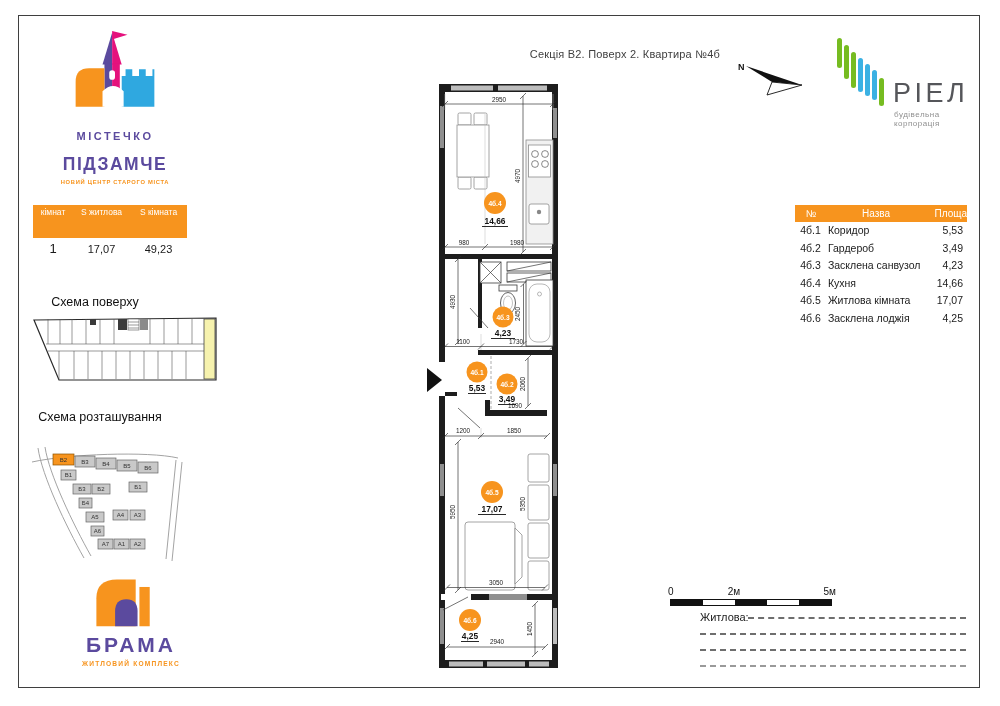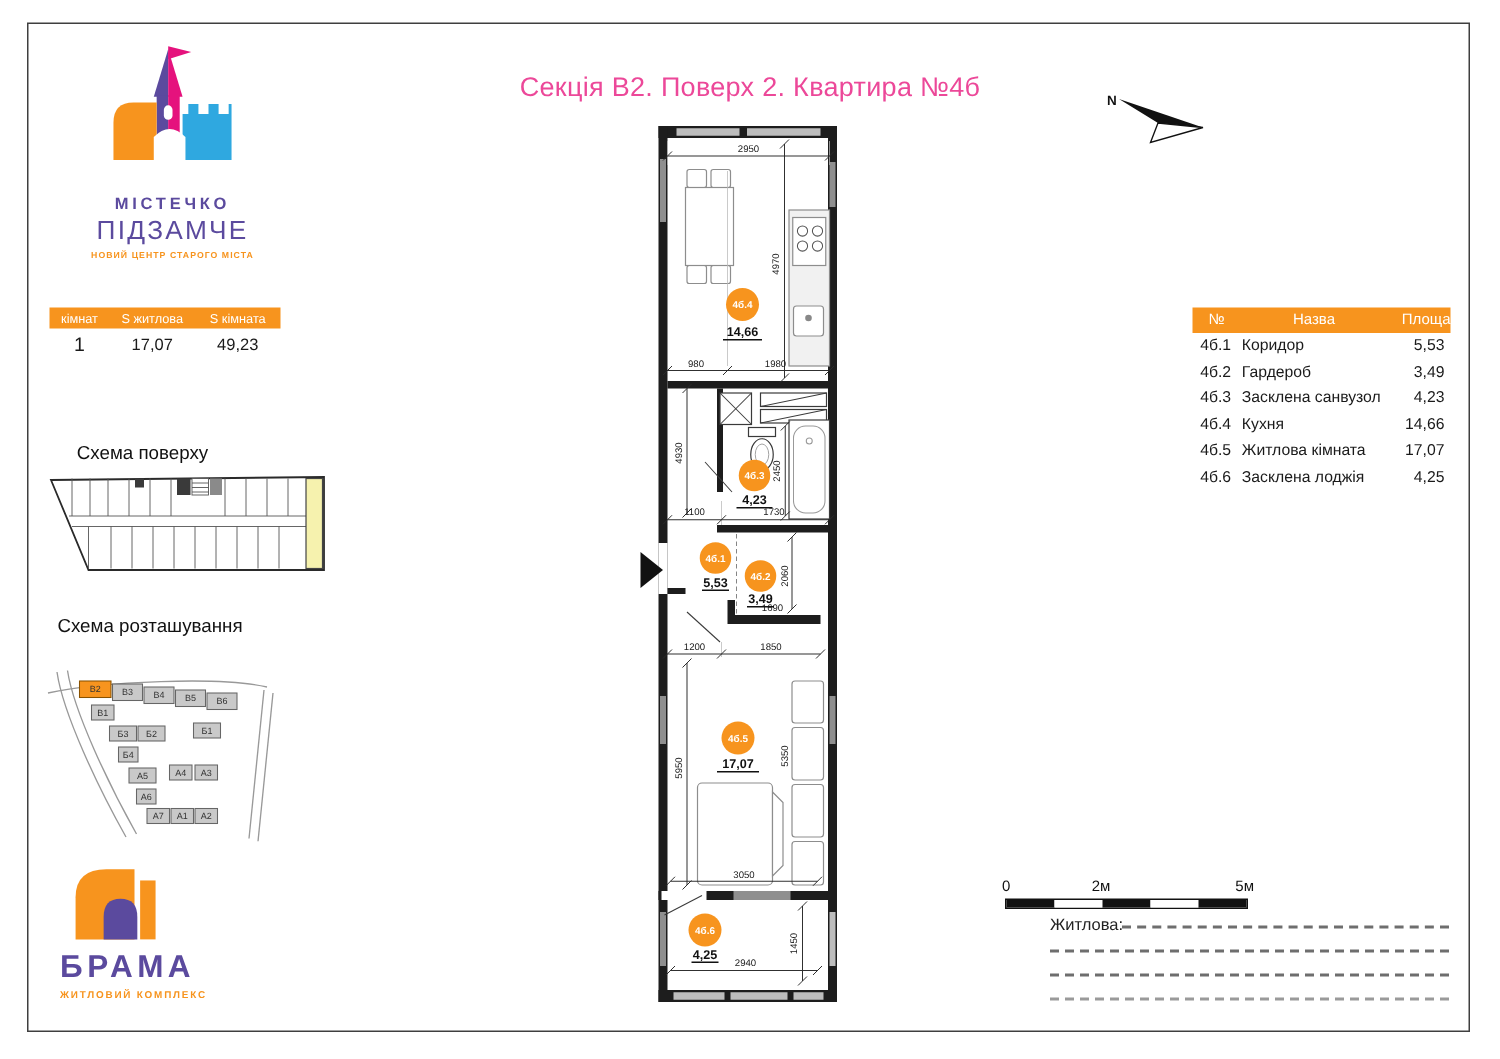--- a/index.html
+++ b/index.html
@@ -1,35 +1,35 @@
 <!DOCTYPE html>
 <html style="--accent-orange: #F7941E; --brand-purple: #5B4A9E; --brand-pink: #E5127D; --brand-blue: #2FA8E0; --riel-green: #76BC21; --riel-blue: #3BB1E3; --highlight-yellow: #F6F2AE;"><head>
 <meta charset="utf-8">
 <style>
   html,body{margin:0;padding:0;background:#fff;}
   .canvas{position:relative;width:1000px;height:706px;background:#fff;overflow:hidden;
           font-family:"Liberation Sans",sans-serif;color:#1a1a1a;}
   .frame{position:absolute;left:18px;top:15px;width:960px;height:671px;border:1px solid #3f3f3f;background:#fff;}
   .abs{position:absolute;}
-  .title{position:absolute;left:280px;top:48px;width:440px;text-align:center;
-         font-size:18px;letter-spacing:.2px;color:#ec4899;}
+  .title{position:absolute;left:280px;top:48px;width:440px;text-align:right;
+         font-size:11px;letter-spacing:.2px;color:#404040;}
   
   .logo-col{position:absolute;left:40px;top:28px;width:150px;display:flex;flex-direction:column;align-items:center;}
   .logo-line1{font-size:11px;font-weight:bold;letter-spacing:2.5px;color:var(--brand-purple,#5B4A9E);margin-top:6px;}
-  .logo-line2{font-size:17.5px;font-weight:normal;letter-spacing:1.5px;color:var(--brand-purple,#5B4A9E);margin-top:1px;}
+  .logo-line2{font-size:17.5px;font-weight:bold;letter-spacing:1.5px;color:var(--brand-purple,#5B4A9E);margin-top:12px;}
   .logo-line3{font-size:5.8px;letter-spacing:.7px;color:var(--accent-orange,#F7941E);margin-top:4px;font-weight:bold;}
   .stats{position:absolute;left:33px;top:205px;width:154px;font-size:8.5px;}
-  .stats .hrow{display:flex;background:var(--accent-orange,#F7941E);color:#fff;height:14px;line-height:15px;text-align:center;}
+  .stats .hrow{display:flex;background:var(--accent-orange,#F7941E);color:#fff;height:33px;line-height:15px;text-align:center;}
   .stats .hrow div:nth-child(1){width:40px;} .stats .hrow div:nth-child(2){width:57px;} .stats .hrow div:nth-child(3){width:57px;}
   .stats .vrow{display:flex;height:22px;line-height:22px;text-align:center;color:#1a1a1a;}
   .stats .vrow div{font-size:11px;}
   .stats .vrow div:nth-child(1){width:40px;font-size:13px;}
   .stats .vrow div:nth-child(2){width:57px;} .stats .vrow div:nth-child(3){width:57px;text-align:center;}
   .scheme-title{position:absolute;font-size:12.5px;color:#111;text-align:center;}
-  .brama-col{position:absolute;left:40px;top:572px;width:150px;display:flex;flex-direction:column;}
+  .brama-col{position:absolute;left:56px;top:572px;width:150px;display:flex;flex-direction:column;align-items:center;}
   .brama-name{font-size:21px;font-weight:bold;letter-spacing:3px;color:var(--brand-purple,#5B4A9E);margin-top:3px;}
   .brama-tag{font-size:6.6px;letter-spacing:1.2px;color:var(--accent-orange,#F7941E);margin-top:3px;font-weight:bold;}
   
   .riel{position:absolute;left:835px;top:36px;width:140px;height:84px;}
   .riel-name{position:absolute;left:58px;top:42px;font-size:27px;letter-spacing:3.5px;color:#55565a;}
   .riel-tag{position:absolute;left:59px;top:74px;font-size:8px;letter-spacing:.5px;color:#909090;}
   .rtable{position:absolute;left:795px;top:205px;width:172px;font-size:10.5px;}
   .rtable .hrow{display:flex;background:var(--accent-orange,#F7941E);color:#fff;height:17px;line-height:17px;font-size:10px;}
   .rtable .hrow div:nth-child(1){width:32px;text-align:center;}
   .rtable .hrow div:nth-child(2){width:98px;text-align:center;}
@@ -387,20 +387,33 @@
       <line class="ul" x1="36" y1="557.5" x2="54" y2="557.5"></line>
     </g>
   </svg>
 
   <svg class="abs" style="left:730px;top:52px;" width="80" height="48" viewBox="0 0 80 48">
     <text x="8" y="18" font-size="9" font-weight="bold" fill="#111">N</text>
     <polygon points="16,14 72,33 42,30" fill="#111"></polygon>
     <polygon points="72,33 42,30 37,43" fill="#fff" stroke="#111" stroke-width="0.9"></polygon>
   </svg>
 
+  <div class="riel">
+    <svg width="54" height="84" viewBox="0 0 54 84">
+      <rect class="f-green" x="2" y="2" width="5" height="30" rx="2.5"></rect>
+      <rect class="f-green" x="9" y="9" width="5" height="34" rx="2.5"></rect>
+      <rect class="f-green" x="16" y="16" width="5" height="36" rx="2.5"></rect>
+      <rect class="f-rblue" x="23" y="22" width="5" height="34" rx="2.5"></rect>
+      <rect class="f-rblue" x="30" y="28" width="5" height="32" rx="2.5"></rect>
+      <rect class="f-rblue" x="37" y="34" width="5" height="30" rx="2.5"></rect>
+      <rect class="f-green" x="44" y="42" width="5" height="28" rx="2.5"></rect>
+    </svg>
+    <div class="riel-name">РІЕЛ</div>
+    <div class="riel-tag">будівельна корпорація</div>
+  </div>
 
   <div class="rtable">
     <div class="hrow">
       <div>№</div>
       <div>Назва</div>
       <div>Площа</div>
     </div>
     <div class="drow">
       <div class="c1">4б.1</div>
       <div class="c2">Коридор</div>

